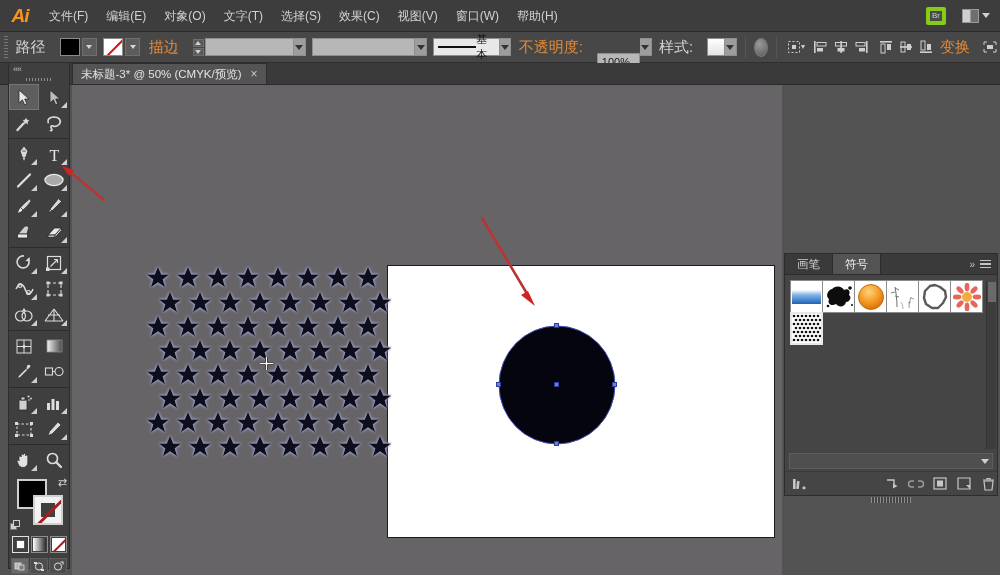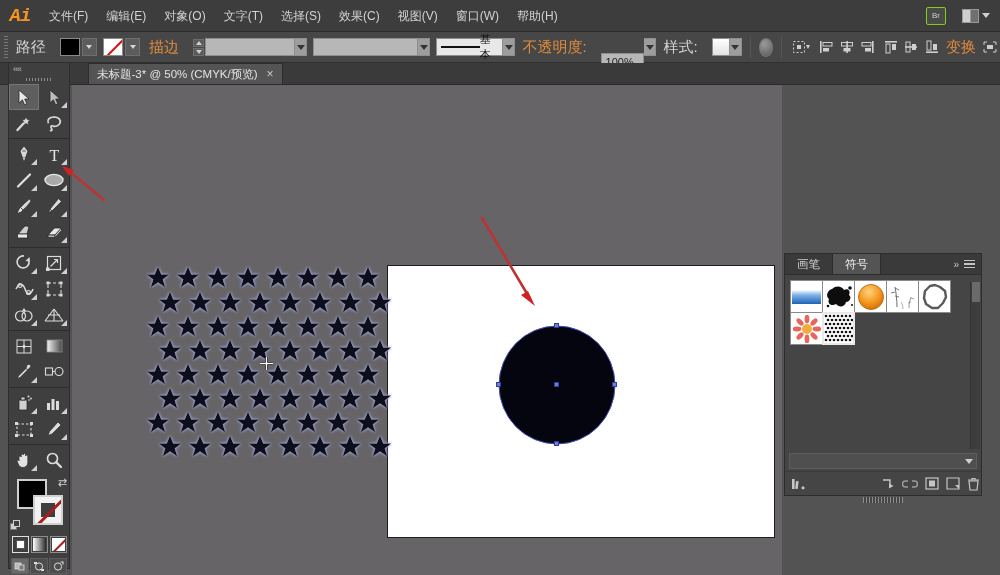--- a/index.html
+++ b/index.html
@@ -14,29 +14,28 @@
   
   .menubar{
     position:absolute; left:0; top:0; width:1000px; height:32px;
     background:#3d3d3d; display:flex; align-items:center;
     border-bottom:1px solid #2b2b2b;
   }
   .ai-logo{
     width:40px; height:32px; display:flex; align-items:center; justify-content:center;
     color:#f7941e; font-size:19px; font-weight:bold; font-style:italic;
     letter-spacing:-1px;
-    font-family:Liberation Mono, monospace;
   }
   .menu-item{
     padding:0 9px; height:32px; line-height:32px; color:#d2d2d2;
     font-size:12px; white-space:nowrap; cursor:default;
   }
   .menu-right{ margin-left:auto; display:flex; align-items:center; padding-right:10px; }
   .br-btn{
-    width:20px;height:18px;border:1px solid #84cc16;border-radius:2px;
+    width:20px;height:18px;border:4px solid #84cc16;border-radius:2px;
     background:#4a4a4a; display:flex;align-items:center;justify-content:center;
     font-size:8px; color:#cfcfcf; margin-right:16px;
   }
   .arrange-btn{ display:flex; align-items:center; gap:3px; }
   .arrange-ico{
     width:17px;height:14px;border:1px solid #9a9a9a;background:#6f6f6f;
     display:flex;
   }
   .arrange-ico i{ display:block;width:50%;height:100%;background:#cfcfcf;border-right:1px solid #9a9a9a;}
   .arrange-ico i+i{ background:#6f6f6f;border:none;}
@@ -103,21 +102,21 @@
   }
   .icon-btn{
     width:22px;height:22px;display:flex;align-items:center;justify-content:center;margin:0 2px;
   }
   .icon-btn svg{ display:block; }
 
   
   .tabbar{
     position:absolute;left:0;top:63px;width:1000px;height:22px;
     background:#3a3a3a;border-bottom:1px solid #2b2b2b;
-    display:flex;align-items:flex-end;padding-left:16px;
+    display:flex;align-items:flex-end;
   }
   .doctab{
     margin-left:72px;height:21px;background:#545454;border:1px solid #2e2e2e;border-bottom:none;
     display:flex;align-items:center;padding:0 8px;gap:9px;
     color:#e2e2e2;font-size:11.5px;white-space:nowrap;
   }
   .doctab .close-x{ color:#c8c8c8;font-size:12px;line-height:1; }
 
   
   .toolpanel{
@@ -193,21 +192,21 @@
   }
   .stars{ position:absolute;left:68px;top:178px;width:252px;height:198px; }
   .ellipse-sel{ position:absolute; }
   .anchor{ position:absolute;width:5px;height:5px;background:#6f7fd6;border:1px solid #2f3d9e; }
   .cursor-cross{ position:absolute;left:188px;top:272px;width:13px;height:13px; }
 
   .red-arrow{ position:absolute; pointer-events:none; }
 
   
   .rightpanel{
-    position:absolute;left:784px;top:253px;width:198px;height:243px;
+    position:absolute;left:784px;top:253px;width:214px;height:243px;
     background:#454545;border:1px solid #2d2d2d;
   }
   .rp-tabs{
     height:21px;display:flex;align-items:stretch;background:#3a3a3a;
     border-bottom:1px solid #2d2d2d;
   }
   .rp-tab{
     padding:0 12px;display:flex;align-items:center;font-size:11.5px;color:#cdcdcd;
     background:#3a3a3a;border-right:1px solid #2d2d2d;
   }
@@ -382,21 +381,21 @@
         </svg>
     </div>
     <div class="icon-btn">
       <svg width="16" height="14" viewBox="0 0 16 14">
           <rect x="2" y="11.4" width="12" height="1.6" fill="#cfcfcf"></rect>
           <rect x="3" y="1" width="4" height="9" fill="none" stroke="#cfcfcf"></rect>
           <rect x="9" y="4" width="4" height="6" fill="#cfcfcf"></rect>
         </svg>
     </div>
     <div style="width:6px"></div>
-    <div class="cb-label orange" style="margin-right:4px">变换</div>
+    <div class="cb-label orange" style="margin-right:10px">变换</div>
     <div class="icon-btn">
       <svg width="16" height="14" viewBox="0 0 16 14">
         <path d="M2 2 h3 M2 2 v3 M14 2 h-3 M14 2 v3 M2 12 h3 M2 12 v-3 M14 12 h-3 M14 12 v-3" stroke="#cfcfcf" fill="none"></path>
         <rect x="5" y="5" width="6" height="4" fill="#cfcfcf"></rect>
       </svg>
     </div>
   </div>
 
   <div class="tabbar">
     <div class="doctab">

